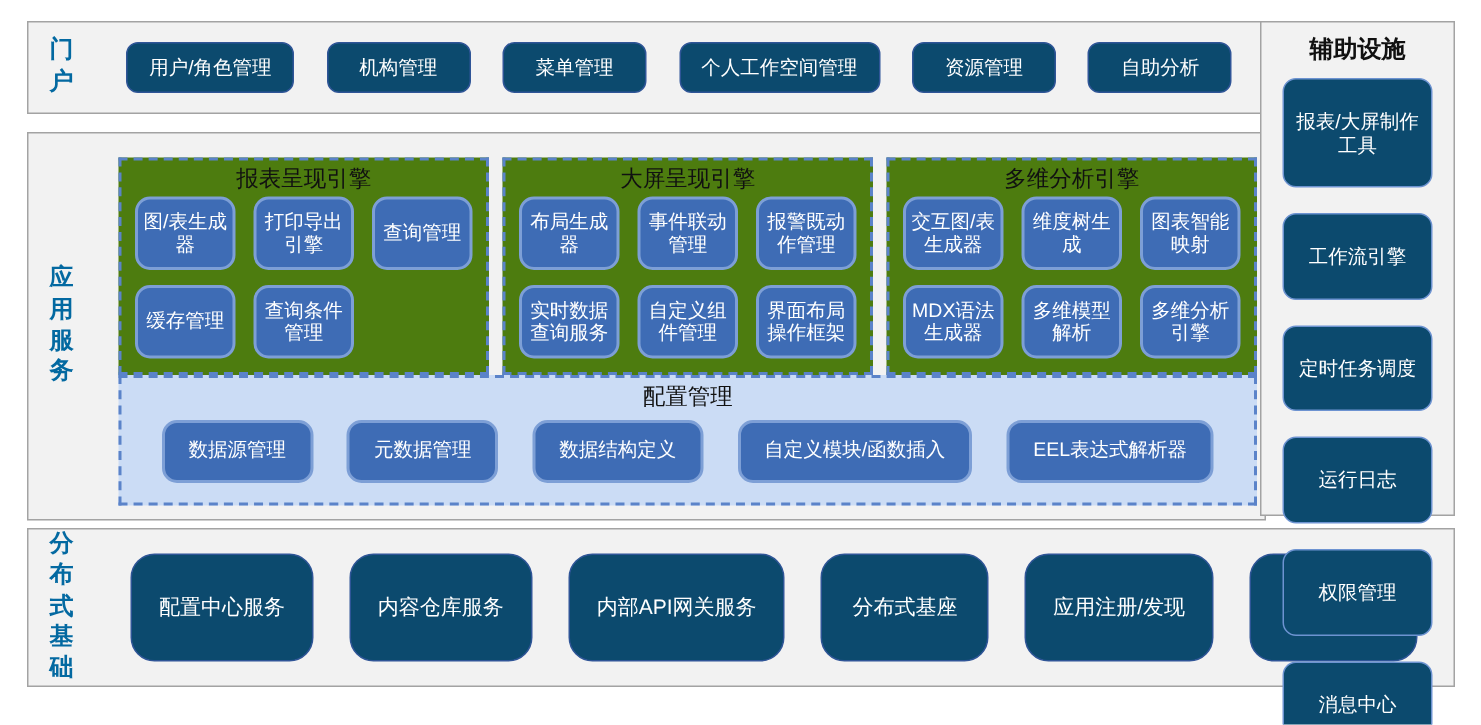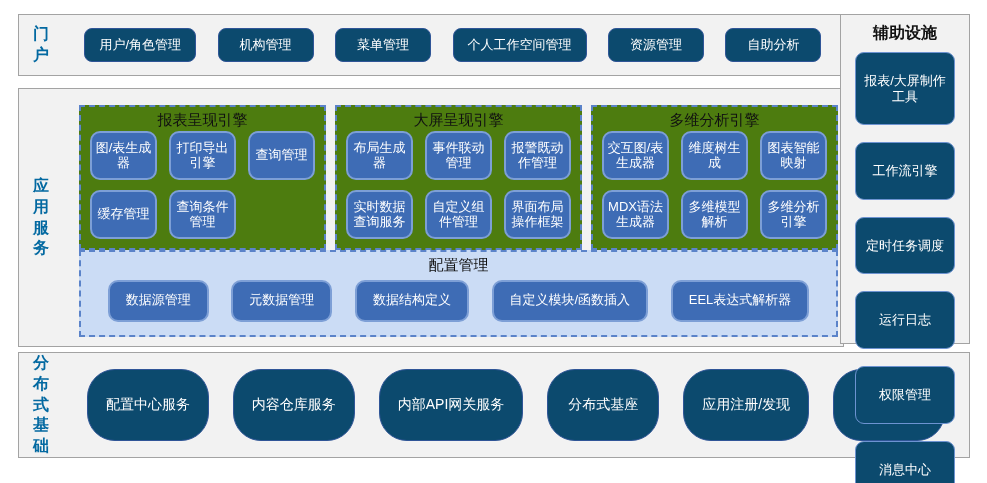--- a/index.html
+++ b/index.html
@@ -36,21 +36,21 @@
   .engine-title{height:22px;line-height:22px;text-align:center;font-size:15px;color:#111;}
   .engine-grid{flex:1;display:grid;grid-template-columns:1fr 1fr 1fr;gap:10px 12px;}
   .inner-btn{background:#3e6cb5;border:2px solid #7d9fd6;border-radius:10px;
     font-size:13px;line-height:1.15;padding:2px 3px;}
 
   .config{margin-top:0;flex:1;background:#cbdcf5;border:2px dashed #5b83c9;
     display:flex;flex-direction:column;padding:2px 12px 10px;box-sizing:border-box;}
   .config-row{flex:1;display:flex;justify-content:space-evenly;align-items:center;gap:8px;}
   .config-row .btn{height:42px;padding:0 16px;font-size:13px;min-width:100px;text-align:right;}
 
-  .dist .btn{height:72px;border-radius:28px;font-size:14px;min-width:112px;padding:0 18px;}
+  .dist .btn{height:72px;border-radius:16px;font-size:14px;min-width:112px;padding:0 18px;}
 
   .aux-title{height:30px;margin-top:8px;display:flex;align-items:center;justify-content:center;
     font-weight:bold;font-size:16px;}
   .aux-col{flex:1;display:flex;flex-direction:column;align-items:center;gap:17px;padding:8px 0 12px;}
   .aux .btn{width:100px;min-height:27px;border-radius:9px;font-size:13px;
     border:1.5px solid #6d93d1;padding:20px 4px;line-height:1.2;}
 </style>
 </head>
 <body>
 

